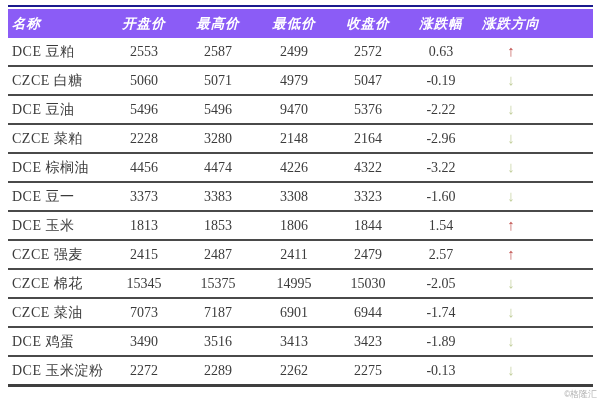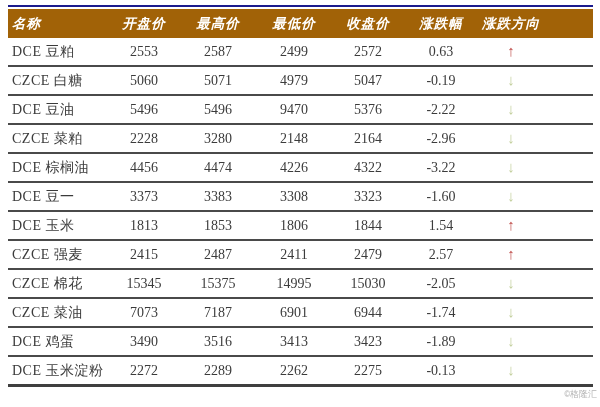--- a/index.html
+++ b/index.html
@@ -59,21 +59,21 @@
     <colgroup>
       <col style="width:100px">
         <col style="width:72px">
         <col style="width:76px">
       <col style="width:76px">
         <col style="width:72px">
         <col style="width:74px">
         <col>
     </colgroup>
     <thead>
-      <tr class="thead-row" style="background: #a16207;">
+      <tr class="thead-row" style="background: #8b5cf6;">
         <th class="name-h" style="color: rgb(255, 255, 255);">名称</th>
         <th style="color: rgb(255, 255, 255);">开盘价</th>
         <th style="color: rgb(255, 255, 255);">最高价</th>
         <th style="color: rgb(255, 255, 255);">最低价</th>
         <th style="color: rgb(255, 255, 255);">收盘价</th>
         <th style="color: rgb(255, 255, 255);">涨跌幅</th>
         <th class="dir-h" style="color: rgb(255, 255, 255);">涨跌方向</th>
       </tr>
     </thead>
     <tbody>

